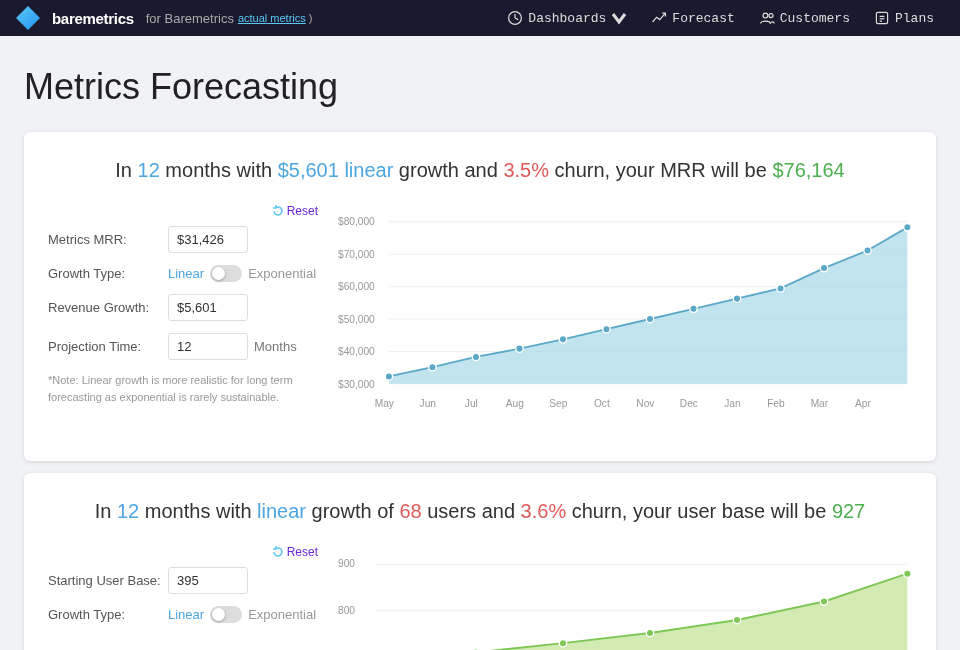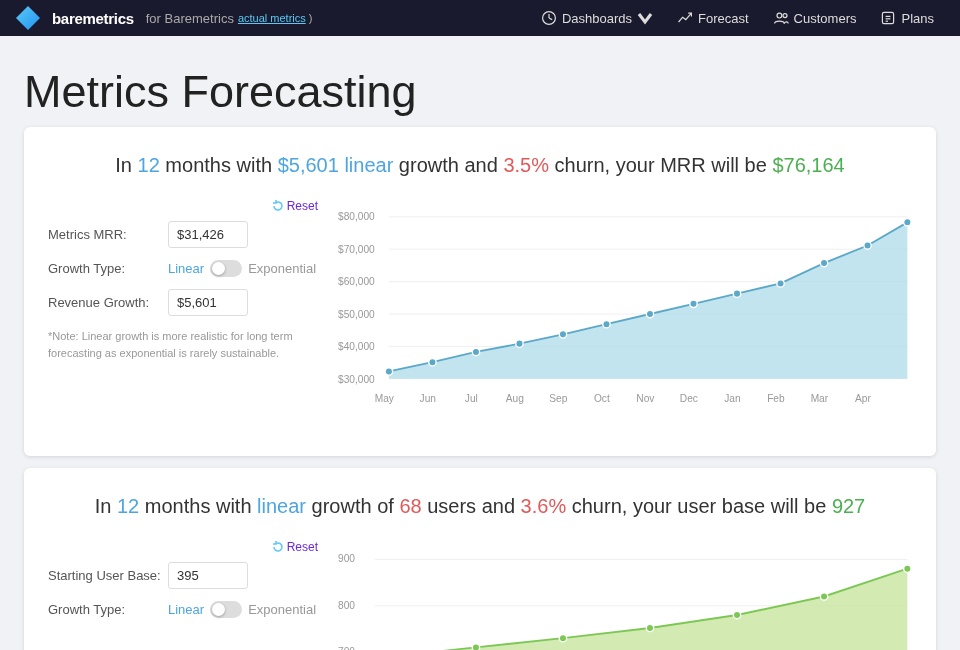--- a/index.html
+++ b/index.html
@@ -20,27 +20,27 @@
       clip-path: polygon(50% 0%, 100% 50%, 50% 100%, 0% 50%);
     }
     .nav-brand { color: white; font-size: 15px; font-weight: 600; letter-spacing: -0.3px; }
     .nav-for { color: #aaa; font-size: 13px; margin-right: 4px; }
     .nav-actual { color: #5bc8f5; font-size: 11px; text-decoration: underline; cursor: pointer; }
     .nav-spacer { flex: 1; }
     .nav-items { display: flex; align-items: center; gap: 4px; }
     .nav-item {
       display: flex; align-items: center; gap: 5px;
       color: #ddd; font-size: 13px; padding: 4px 10px;
-      cursor: pointer; border-radius: 3px;
+      cursor: pointer; border-radius: 3px; font-family: Liberation Mono, monospace;
     }
     .nav-item svg { width: 16px; height: 16px; }
 
     
     .page { padding: 30px 24px; max-width: 960px; }
-    .page-title { font-size: 45px; font-weight: 300; color: #222; margin-bottom: 9px; }
+    .page-title { font-size: 36px; font-weight: 300; color: #222; margin-bottom: 24px; }
 
     
     .card {
       background: white; border-radius: 6px;
       box-shadow: 0 1px 4px rgba(0,0,0,0.12);
       margin-bottom: 12px; padding: 24px;
     }
 
     
     .forecast-headline {
@@ -204,20 +204,25 @@
             <span class="toggle-label inactive">Exponential</span>
           </div>
         </div>
 
         <div class="control-row">
           <span class="control-label">Revenue Growth:</span>
           <input class="control-input" type="text" value="$5,601" style="">
         </div>
 
 
+        <div class="control-row">
+          <span class="control-label">Projection Time:</span>
+          <input class="control-input" type="text" value="12" style="">
+          <span class="months-label">Months</span>
+        </div>
 
         <p class="note-text">*Note: Linear growth is more realistic for long term forecasting as exponential is rarely sustainable.</p>
       </div>
 
       <div class="chart-area">
         <svg width="100%" height="230" viewBox="0 0 620 230">
 
           <text x="0" y="14" font-size="11" fill="#999">$80,000</text>
           <text x="0" y="49" font-size="11" fill="#999">$70,000</text>
           <text x="0" y="84" font-size="11" fill="#999">$60,000</text>

